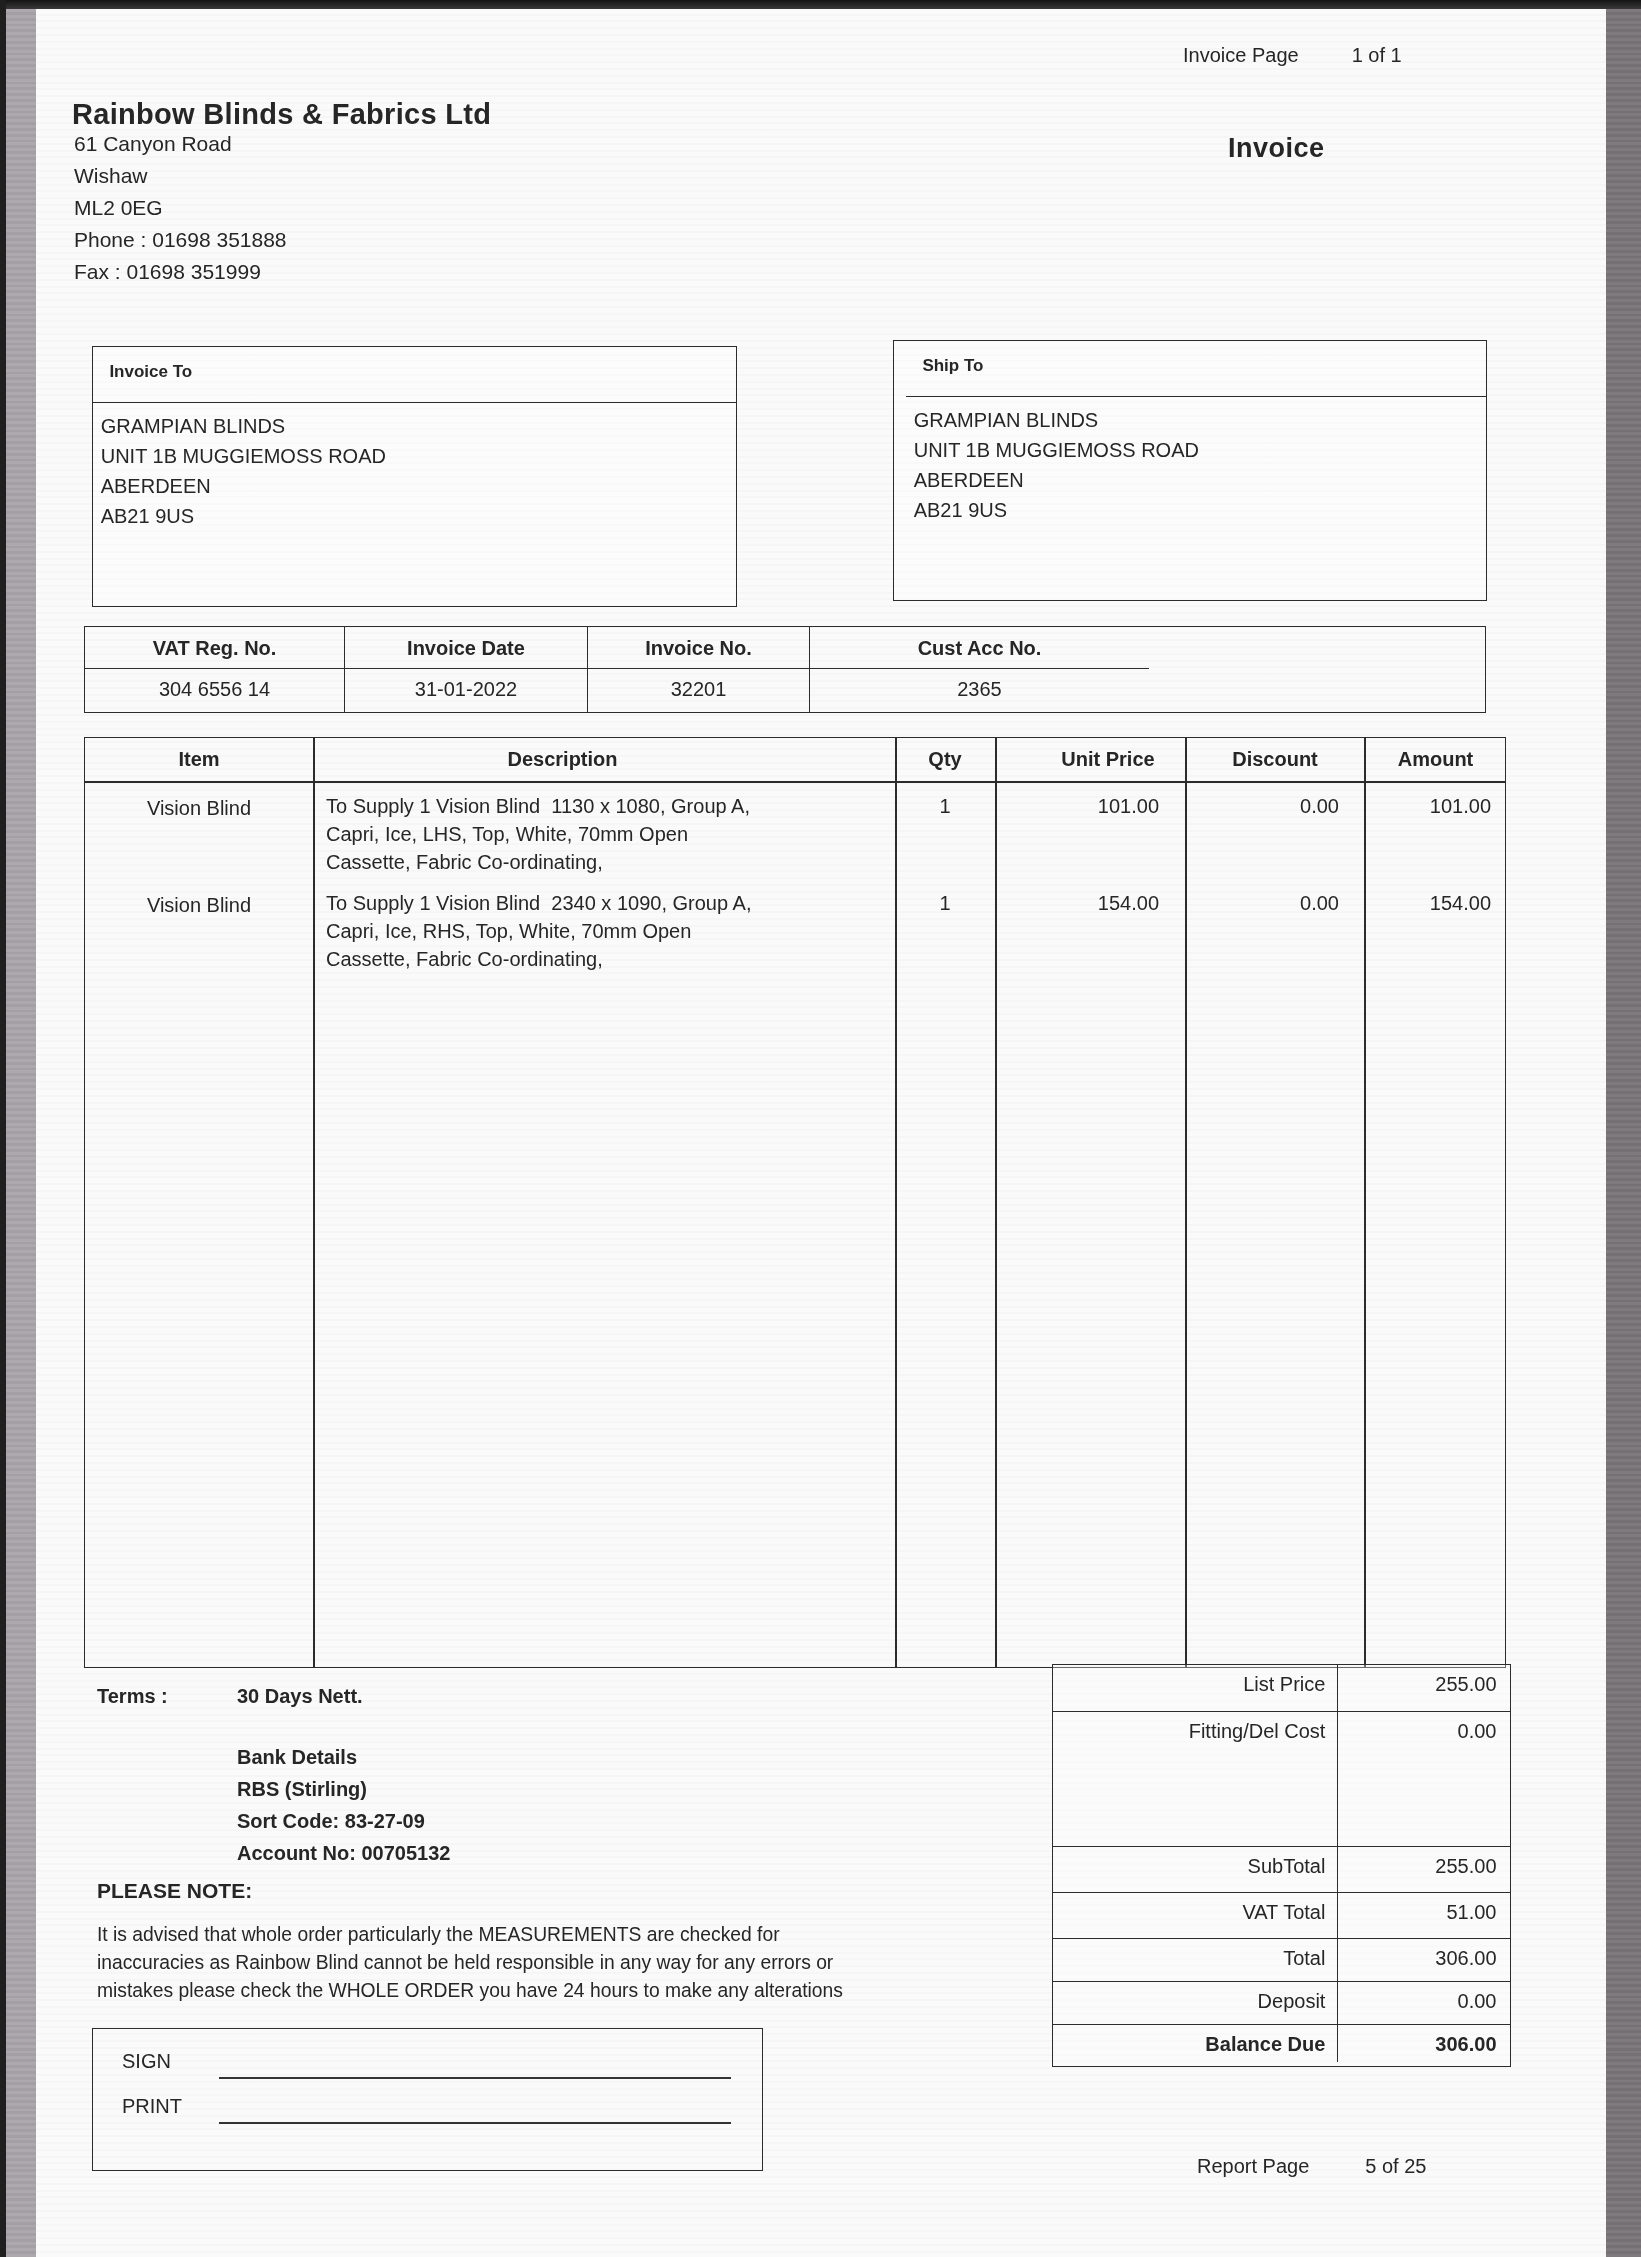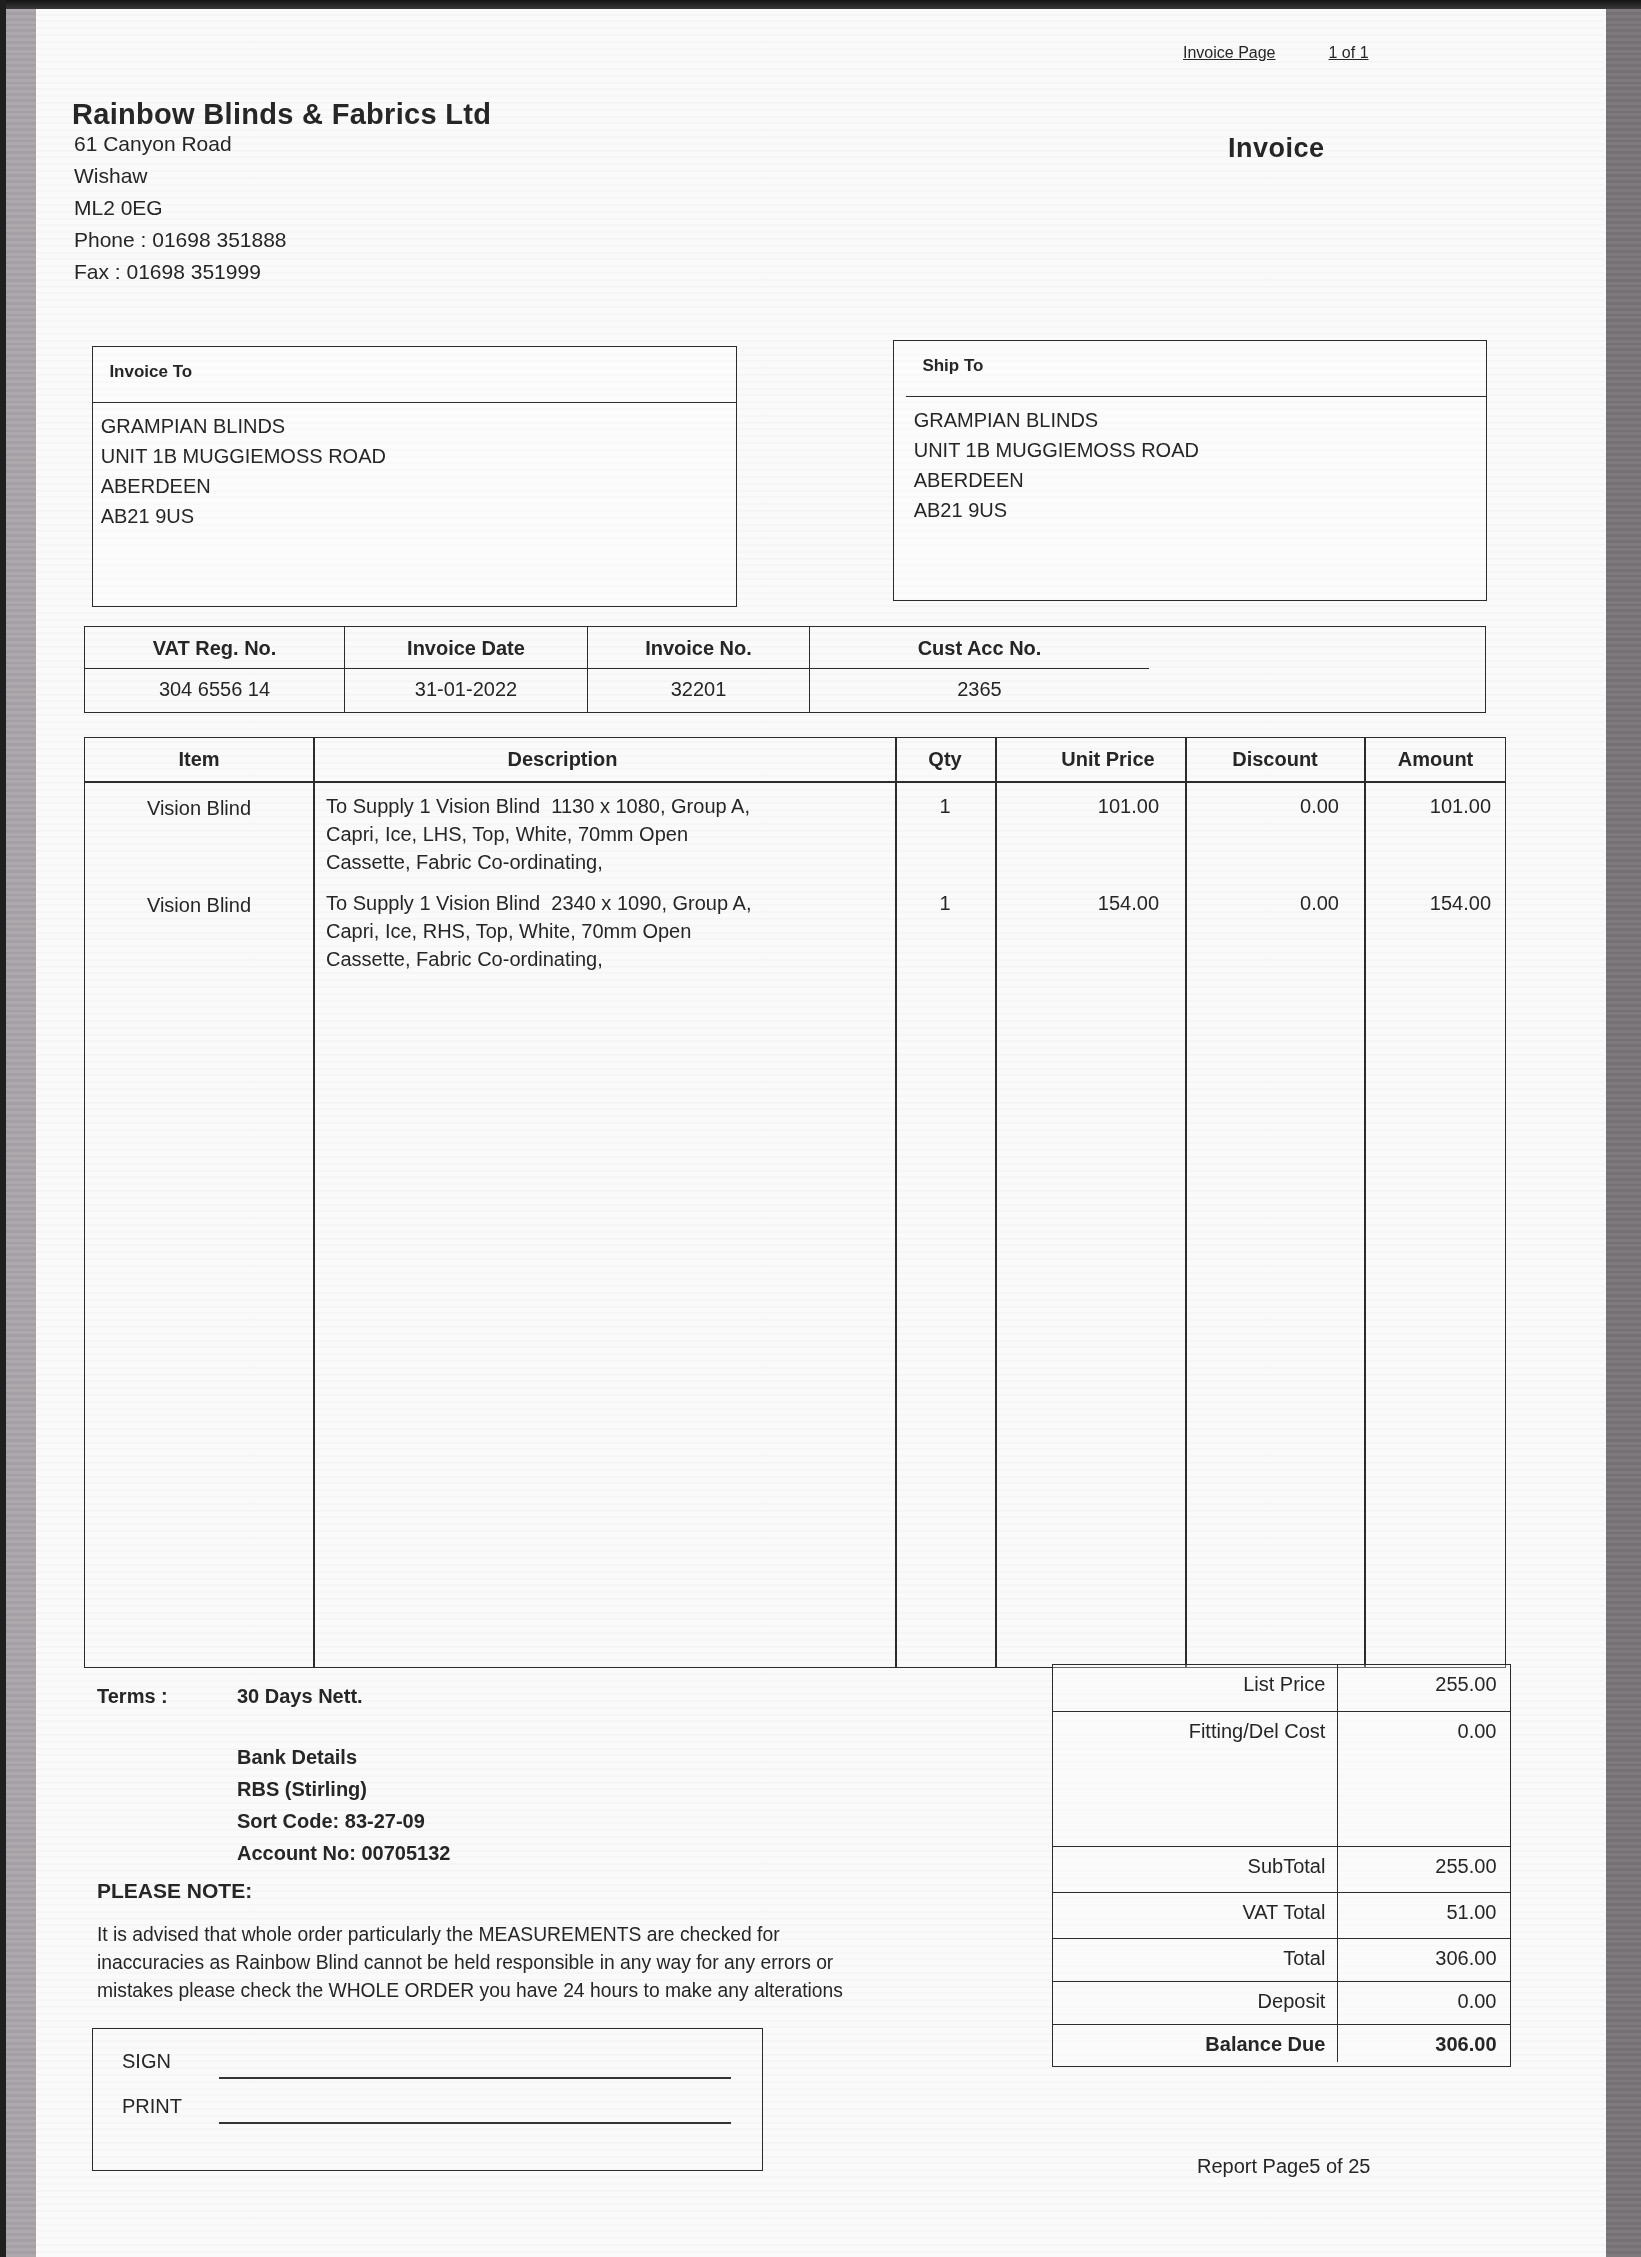--- a/index.html
+++ b/index.html
@@ -23,21 +23,21 @@
   .edge-left-gray  { position:absolute; left:5.8px; top:8.7px; width:30px; height:2249px;
     background: repeating-linear-gradient(180deg, #aca8ac 0 2.9px, #a49fa4 2.9px 5.8px); }
   .edge-right-gray { position:absolute; left:1606px; top:8.7px; width:36px; height:2249px;
     background: repeating-linear-gradient(180deg, #7e7a7e 0 2.9px, #747074 2.9px 5.8px); }
 
   .abs { position:absolute; }
 
   .company-name { left:72px; top:98px; font-size:29px; font-weight:bold; letter-spacing:0.3px; }
   .company-address { left:74px; top:128px; font-size:21px; line-height:32px; }
 
-  .invoice-page-row { left:1183px; top:44px; font-size:16px;text-decoration:underline; }
+  .invoice-page-row { left:1183px; top:44px; font-size:20px; }
   .invoice-page-row .val { margin-left:53px; }
   .invoice-title { left:1228px; top:133px; font-size:27px; font-weight:bold; letter-spacing:0.5px; }
 
   .addr-box { border:1.9px solid #2c2c2c; background:rgba(255,255,255,0.35); }
   .addr-box .box-head {
     height:56px; border-bottom:1.9px solid #2c2c2c;
     font-size:17px; font-weight:bold; padding:14.5px 0 0 16.4px;
   }
   .addr-box .box-lines { padding:7.7px 0 0 7.7px; font-size:20px; line-height:30px; }
   .invoice-to-box { left:92px; top:346px; width:645px; height:261px; }
@@ -71,21 +71,21 @@
   .t-value { flex:1; text-align:right; padding:7.7px 13.5px 0 0; font-size:20px; }
   .t-row.emph .t-label, .t-row.emph .t-value { font-weight:bold; }
 
   .sign-box { left:92px; top:2028px; width:671px; height:143px; border:1.9px solid #2c2c2c; }
   .sign-label  { position:absolute; left:29px; top:21px; font-size:20px; }
   .print-label { position:absolute; left:29px; top:66px; font-size:20px; }
   .sig-line-1 { position:absolute; left:126px; top:48px; width:512px; height:1.9px; background:#333; }
   .sig-line-2 { position:absolute; left:126px; top:93px; width:512px; height:1.9px; background:#333; }
 
   .report-page-row { left:1197px; top:2155px; font-size:20px; }
-  .report-page-row .val { }
+  .report-page-row .val { margin-left:56px; }
 </style>
 </head>
 <body>
 
 <div class="page-texture"></div>
 <div class="edge-top"></div>
 <div class="edge-left-black"></div>
 <div class="edge-left-gray"></div>
 <div class="edge-right-gray"></div>
 

